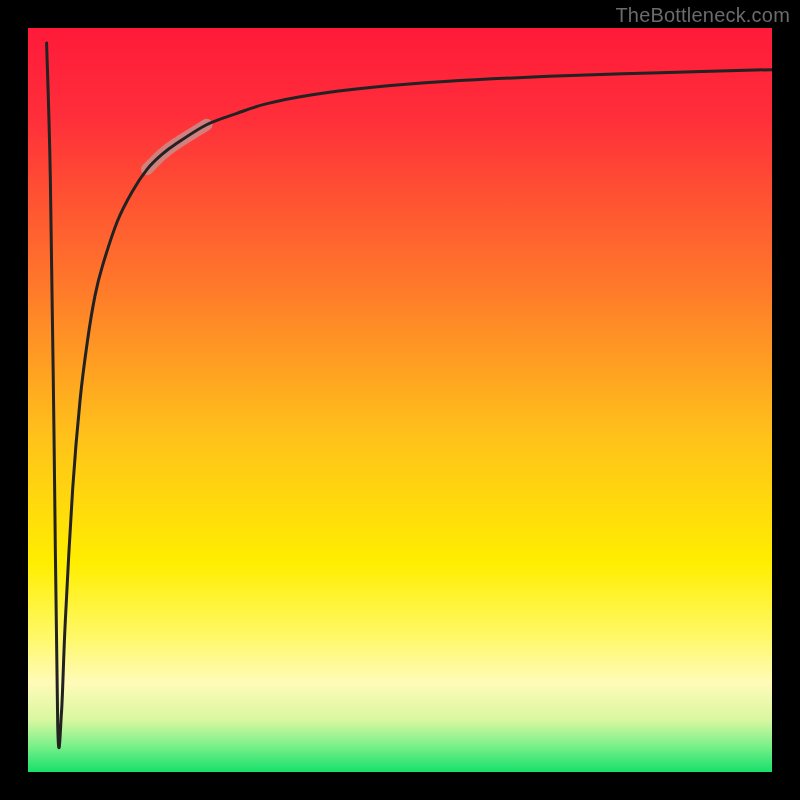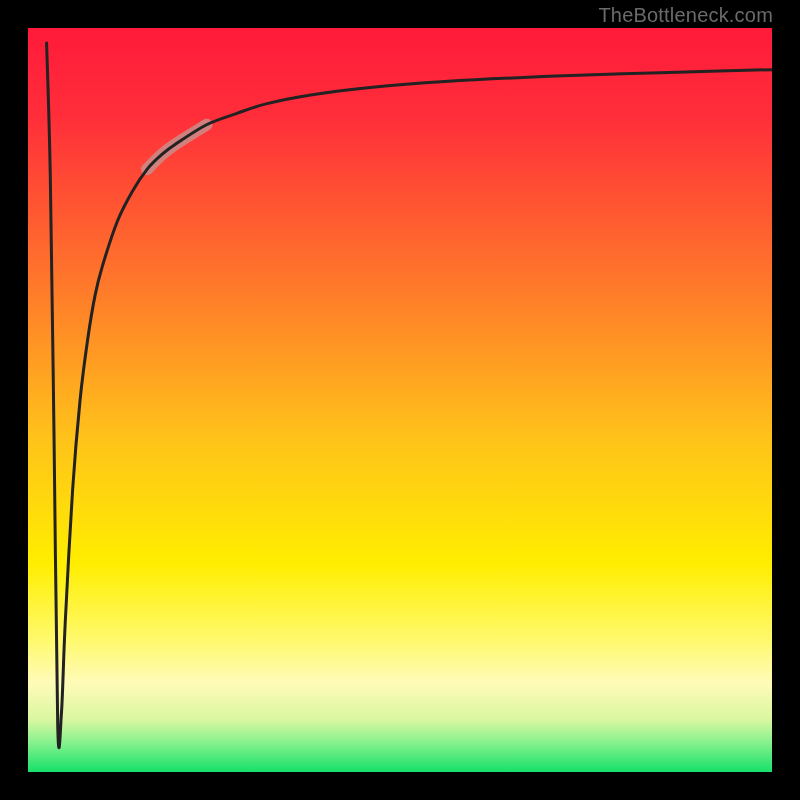--- a/index.html
+++ b/index.html
@@ -22,21 +22,21 @@
   .plot {
     position: absolute;
     left: 0;
     top: 0;
     width: 744px;
     height: 744px;
   }
   .watermark {
     position: absolute;
     top: 4px;
-    right: 27px;
+    right: 10px;
     color: #6b6b6b;
     font-size: 20px;
     font-weight: 400;
     letter-spacing: 0.2px;
     user-select: none;
     text-align: center;
   }
   svg { display: block; }
 </style>
 </head>

